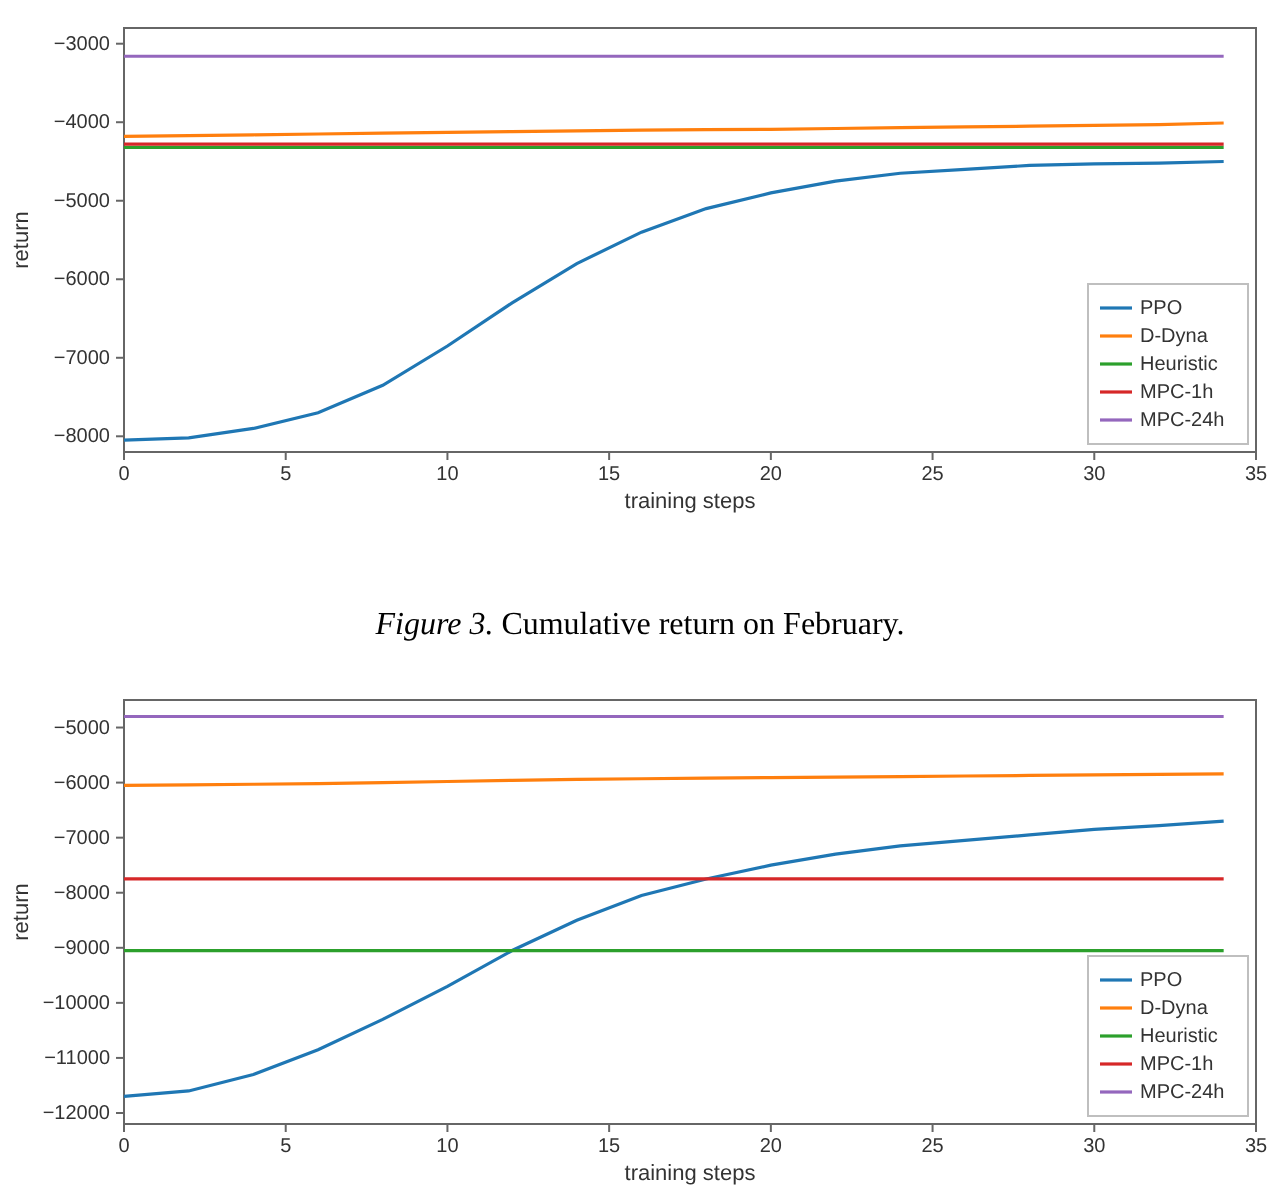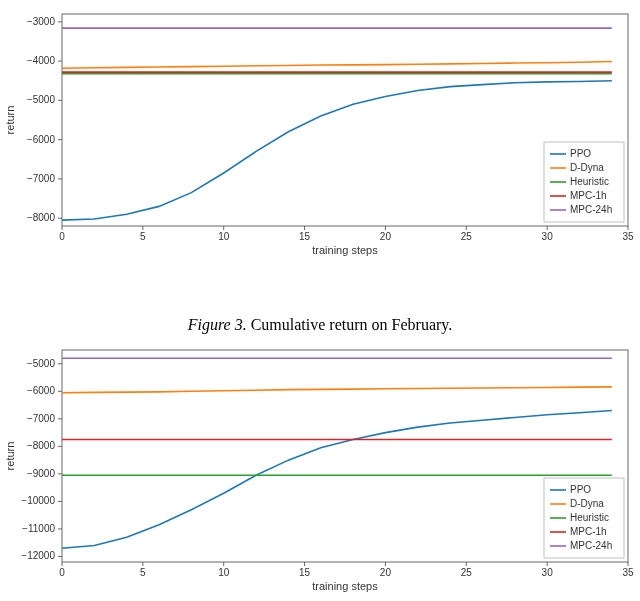--- a/index.html
+++ b/index.html
@@ -111,21 +111,21 @@
           <line x1="550" y1="178" x2="566" y2="178" stroke="#2ca02c" stroke-width="1.6"></line>
           <text x="570" y="181" class="legend-label">Heuristic</text>
           <line x1="550" y1="192" x2="566" y2="192" stroke="#d62728" stroke-width="1.6"></line>
           <text x="570" y="195" class="legend-label">MPC-1h</text>
           <line x1="550" y1="206" x2="566" y2="206" stroke="#9467bd" stroke-width="1.6"></line>
           <text x="570" y="209" class="legend-label">MPC-24h</text>
         </g>
       </svg>
   </div>
 
-  <div class="caption" style="top:316px;">
+  <div class="caption" style="top:304px;">
     <span class="fignum">Figure 3.</span>
     <span>Cumulative return on February.</span>
   </div>
 
   <div class="chart-wrap" style="top:340px; height:258px;">
     <svg id="chart-1" class="chart-svg" width="640" height="258">
         <rect x="62" y="10" width="566" height="212" fill="none" stroke="#666" stroke-width="1"></rect>
         <g class="axis">
           <line x1="62" y1="222" x2="62" y2="226" class="tick" stroke="#666"></line>
           <text x="62" y="236" text-anchor="middle">0</text>

